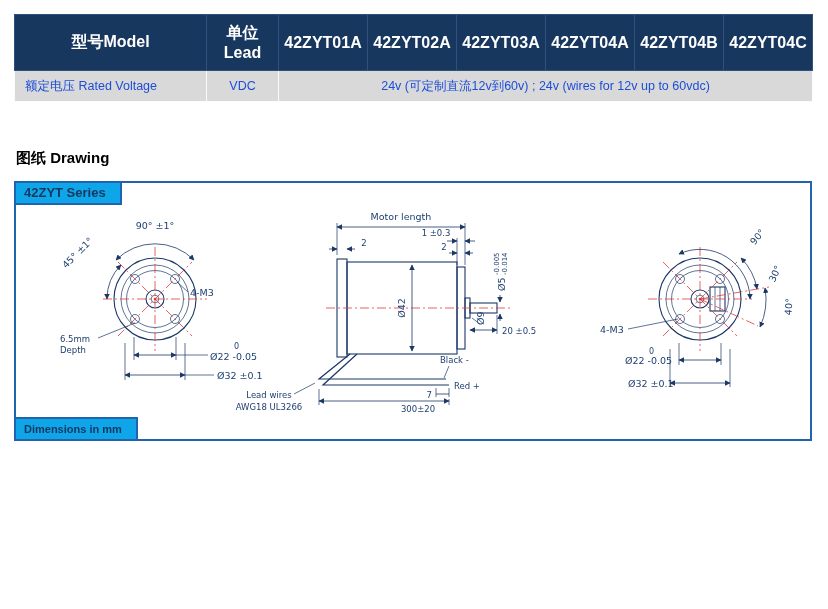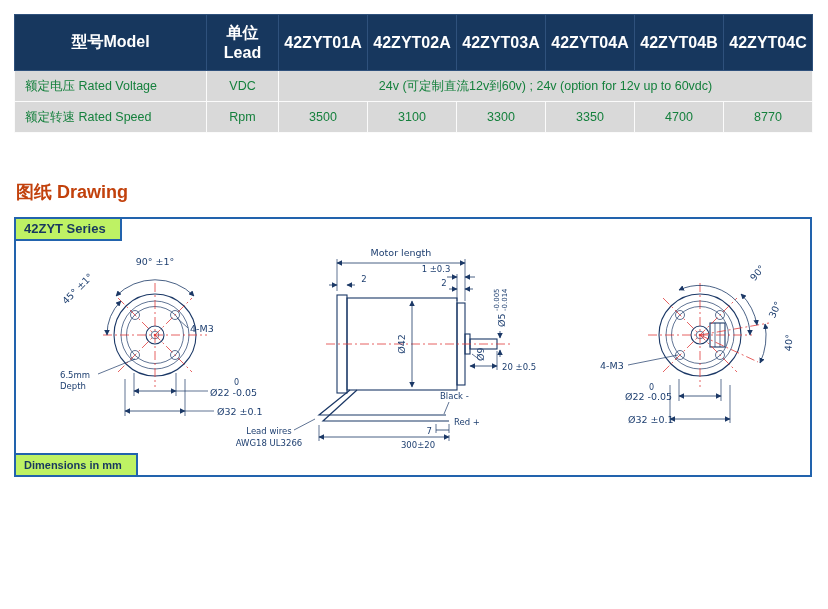--- a/index.html
+++ b/index.html
@@ -2,28 +2,28 @@
 <html><head>
 <meta charset="utf-8">
 <style>
   html,body{margin:0;padding:0;background:#fff;}
   body{width:828px;height:609px;font-family:"Liberation Sans","DejaVu Sans",sans-serif;position:relative;overflow:hidden;}
 
   
   .spec-table{border-collapse:collapse;table-layout:fixed;width:798px;margin:14px 0 0 14px;}
   .spec-table th{background:#17375e;color:#fff;font-size:16px;font-weight:bold;height:30px;
     border:1px solid #2f517c;text-align:center;padding:8px 2px;}
-  .spec-table td{background:#d9d9d9;color:#15803d;font-size:12.5px;height:30px;
+  .spec-table td{background:#d9d9d9;color:#1d4ed8;font-size:12.5px;height:30px;
     border:1px solid #fbfbfb;text-align:center;padding:0 2px;}
   .spec-table td.lbl{text-align:left;padding-left:10px;}
 
   
-  .section-title{margin:47px 0 0 16px;font-size:18px;font-weight:bold;color:#c2410c;}
+  .section-title{margin:47px 0 0 16px;font-size:15px;font-weight:bold;color:#000000;}
   .drawing-panel{position:relative;margin:13px 0 0 14px;width:794px;height:256px;border:2px solid #2263ad;background:#fff;}
-  .corner-tab{position:absolute;background:#bef264;border:2px solid #2263ad;color:#17375e;
+  .corner-tab{position:absolute;background:#0ea5e9;border:2px solid #2263ad;color:#17375e;
     font-weight:bold;line-height:18px;padding:1px 14px 1px 8px;white-space:nowrap;}
   .series-tab{top:-2px;left:-2px;font-size:13px;}
   .dims-tab{bottom:-2px;left:-2px;font-size:11px;}
   .drawing-svg{position:absolute;left:0;top:0;}
 
   svg text{fill:#1e3f70;font-family:"DejaVu Sans",sans-serif;font-size:9.5px;}
   .ln{stroke:#1b3866;stroke-width:1.1;fill:none;}
   .thin{stroke:#1b3866;stroke-width:0.7;fill:none;}
   .dim{stroke:#1b3866;stroke-width:0.8;fill:none;}
   .red{stroke:#e03a3a;stroke-width:0.8;fill:none;stroke-dasharray:9 3 2 3;}
@@ -53,31 +53,21 @@
       <th>42ZYT03A</th>
       <th>42ZYT04A</th>
       <th>42ZYT04B</th>
       <th>42ZYT04C</th>
     </tr>
   </thead>
   <tbody>
     <tr>
       <td class="lbl">额定电压 Rated Voltage</td>
       <td>VDC</td>
-      <td colspan="6">24v (可定制直流12v到60v) ;  24v (option for 12v up to 60vdc)</td>
-    </tr>
-    <tr>
-      <td class="lbl">额定转速 Rated Speed</td>
-      <td>Rpm</td>
-      <td>3500</td>
-      <td>3100</td>
-      <td>3300</td>
-      <td>3350</td>
-      <td>4700</td>
-      <td>8770</td>
+      <td colspan="6">24v (可定制直流12v到60v) ;  24v (wires for 12v up to 60vdc)</td>
     </tr>
   </tbody>
 </table>
 
 <div class="section-title">图纸 Drawing</div>
 
 <div class="drawing-panel">
   <svg class="drawing-svg" width="794" height="256" viewBox="0 0 794 256">
     <defs>
       <marker id="arr" viewBox="0 0 10 10" refX="9" refY="5" markerWidth="7" markerHeight="7" orient="auto-start-reverse">

